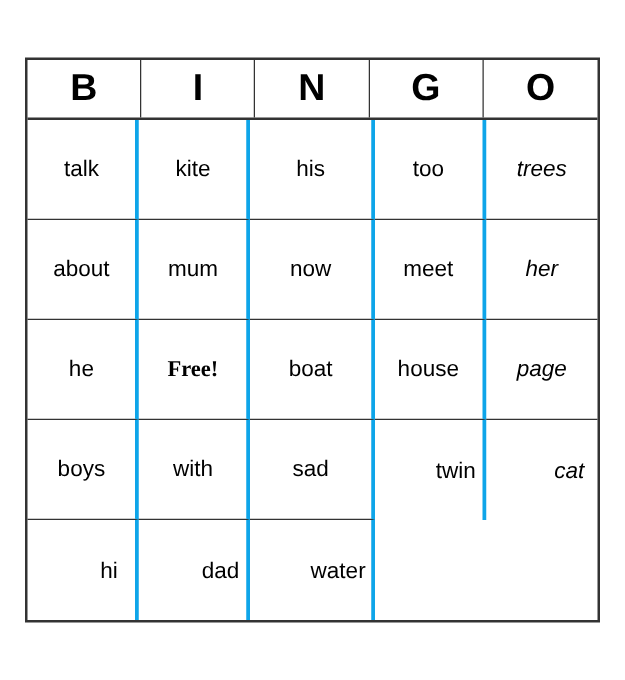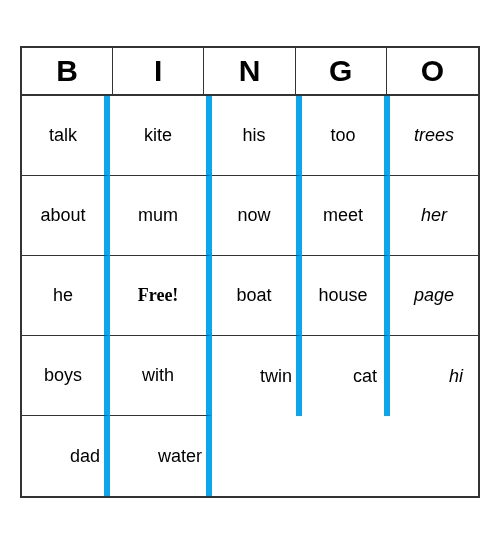--- a/index.html
+++ b/index.html
@@ -41,21 +41,21 @@
       border-right: none;
     }
 
     .bingo-grid {
       display: grid;
       grid-template-columns: repeat(5, 1fr);
       grid-template-rows: repeat(5, 1fr);
     }
 
     .bingo-cell {
-      border-right: 6px solid #0ea5e9;
+      border-right: 3px solid #0ea5e9;
       border-bottom: 1px solid #333;
       text-align: center;
       font-size: 18px;
       padding: 14px 4px;
       display: flex;
       align-items: center;
       justify-content: center;
       min-height: 80px;
     }
 
@@ -96,19 +96,20 @@
       <div class="bingo-cell">now</div>
       <div class="bingo-cell">meet</div>
       <div class="bingo-cell">her</div>
       <div class="bingo-cell">he</div>
       <div class="bingo-cell free">Free!</div>
       <div class="bingo-cell">boat</div>
       <div class="bingo-cell">house</div>
       <div class="bingo-cell">page</div>
       <div class="bingo-cell">boys</div>
       <div class="bingo-cell">with</div>
+      <div class="bingo-cell">sad</div>
       <div class="bingo-cell">twin</div>
       <div class="bingo-cell">cat</div>
       <div class="bingo-cell">hi</div>
       <div class="bingo-cell">dad</div>
       <div class="bingo-cell">water</div>
     </div>
 </div>
 
 </body></html>

